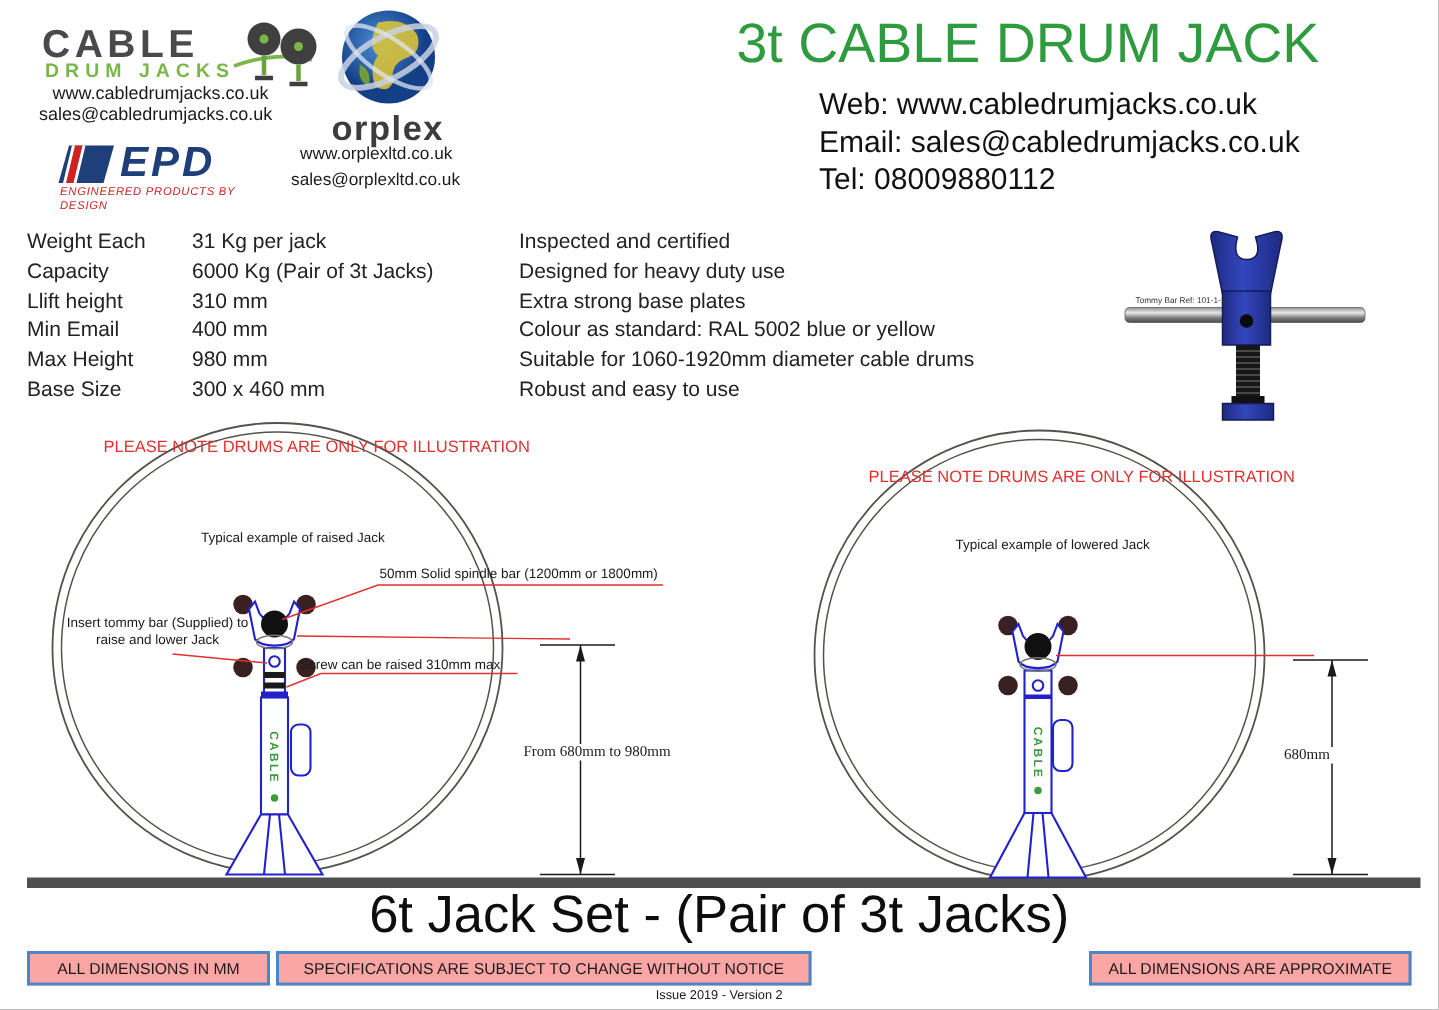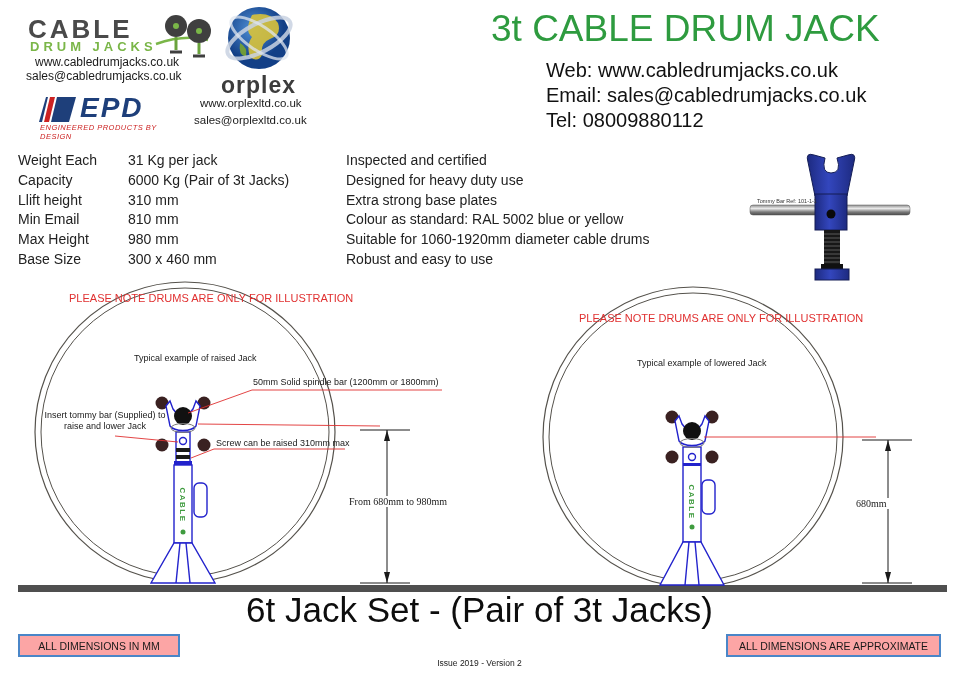--- a/index.html
+++ b/index.html
@@ -91,21 +91,21 @@
   <div class="abs" style="left:546px;top:58px;">
     <div class="contact-line">Web: www.cabledrumjacks.co.uk</div>
     <div class="contact-line">Email: sales@cabledrumjacks.co.uk</div>
     <div class="contact-line">Tel: 08009880112</div>
   </div>
 
   <div class="abs" style="left:18px;top:151px;">
     <div class="spec-row"><span class="spec-label">Weight Each</span><span>31 Kg per jack</span></div>
     <div class="spec-row"><span class="spec-label">Capacity</span><span>6000 Kg (Pair of 3t Jacks)</span></div>
     <div class="spec-row"><span class="spec-label">Llift height</span><span>310 mm</span></div>
-    <div class="spec-row"><span class="spec-label">Min Email</span><span>810 mm</span></div>
+    <div class="spec-row"><span class="spec-label">Min Email</span><span>400 mm</span></div>
     <div class="spec-row"><span class="spec-label">Max Height</span><span>980 mm</span></div>
     <div class="spec-row"><span class="spec-label">Base Size</span><span>300 x 460 mm</span></div>
   </div>
 
   <div class="abs" style="left:346px;top:151px;">
     <div class="feature-line">Inspected and certified</div>
     <div class="feature-line">Designed for heavy duty use</div>
     <div class="feature-line">Extra strong base plates</div>
     <div class="feature-line">Colour as standard: RAL 5002 blue or yellow</div>
     <div class="feature-line">Suitable for 1060-1920mm diameter cable drums</div>
@@ -236,27 +236,28 @@
     </svg>
 
     
     <span class="note-red abs" style="left:69px;top:12px;">PLEASE NOTE DRUMS ARE ONLY FOR ILLUSTRATION</span>
     <span class="ann abs" style="left:134px;top:73px;">Typical example of raised Jack</span>
     <span class="ann abs" style="left:253px;top:97px;">50mm Solid spindle bar (1200mm or 1800mm)</span>
     <div class="ann abs" style="left:44px;top:130px;width:122px;text-align:center;white-space:normal;line-height:10.5px;">
       <span>Insert tommy bar (Supplied) to</span><br>
       <span>raise and lower Jack</span>
     </div>
-    <span class="ann abs" style="left:216px;top:158px;">Screw can be raised 310mm max</span>
+    <span class="ann abs" style="left:200px;top:158px;">Screw can be raised 310mm max</span>
     <span class="dim-label abs" style="left:347px;top:216px;">From 680mm to 980mm</span>
 
     <span class="note-red abs" style="left:579px;top:32px;">PLEASE NOTE DRUMS ARE ONLY FOR ILLUSTRATION</span>
     <span class="ann abs" style="left:637px;top:78px;">Typical example of lowered Jack</span>
     <span class="dim-label abs" style="left:854px;top:218px;">680mm</span>
   </div>
 
   <div class="abs sheet-title">6t Jack Set - (Pair of 3t Jacks)</div>
 
   <div class="abs fbox" style="left:18px;width:158px;">ALL DIMENSIONS IN MM</div>
+  <div class="abs fbox" style="left:184px;width:353px;">SPECIFICATIONS ARE SUBJECT TO CHANGE WITHOUT NOTICE</div>
   <div class="abs fbox" style="left:726px;width:211px;">ALL DIMENSIONS ARE APPROXIMATE</div>
 
   <div class="abs issue">Issue 2019 - Version 2</div>
 </div>
 
 </body></html>

